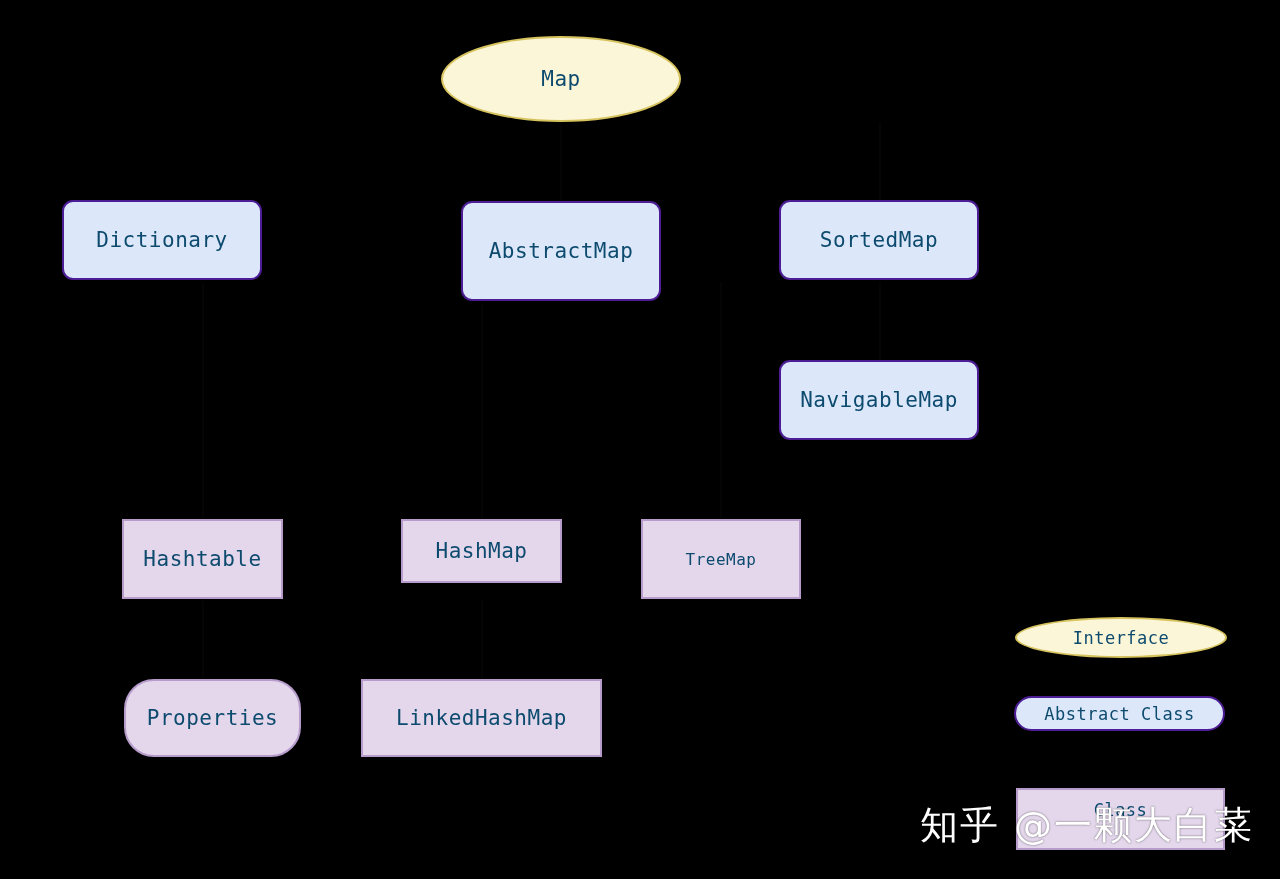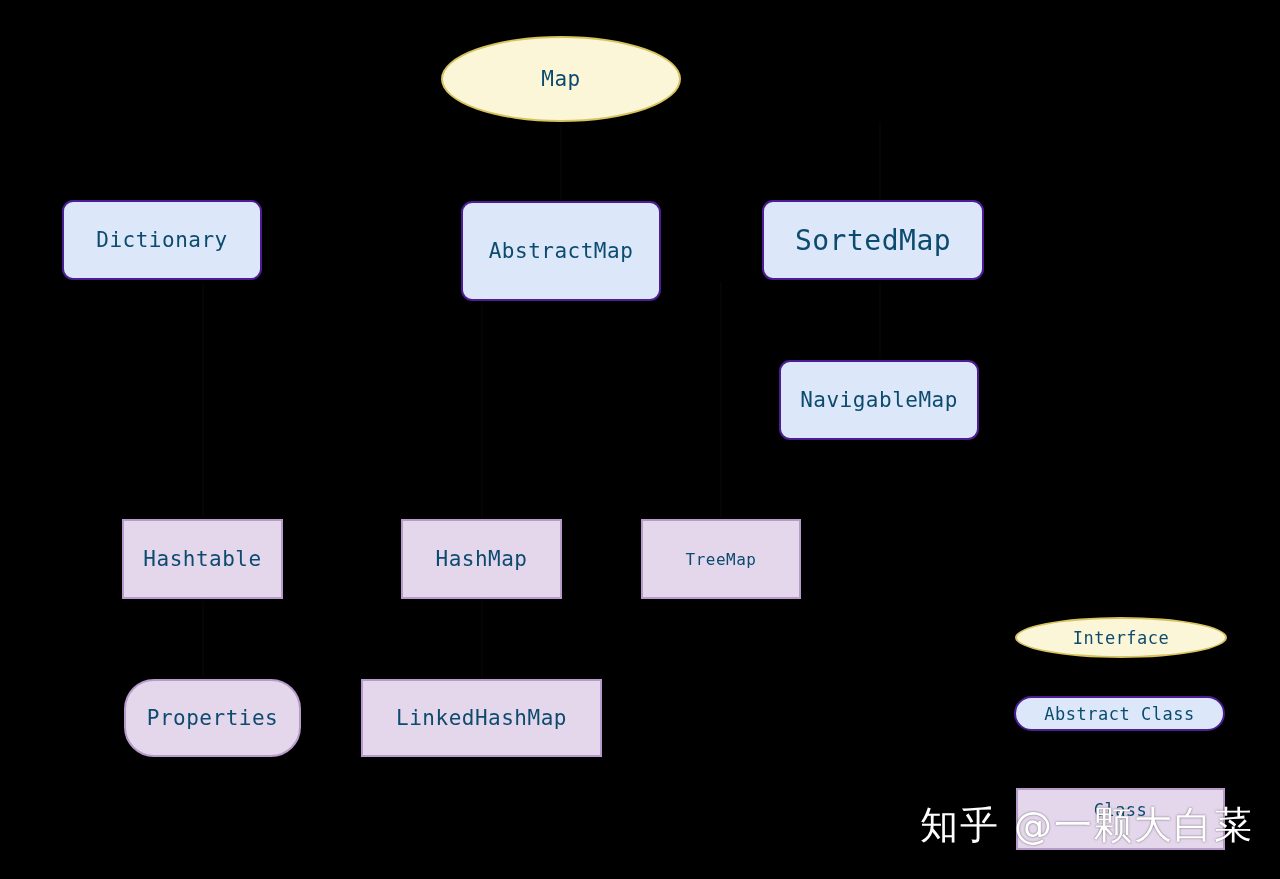--- a/index.html
+++ b/index.html
@@ -98,33 +98,33 @@
   </div>
 
   <div class="node abs" style="left:62px; top:200px; width:200px; height:80px; font-size:21px;">
     <span>Dictionary</span>
   </div>
 
   <div class="node abs" style="left:461px; top:201px; width:200px; height:100px; font-size:21px;">
     <span>AbstractMap</span>
   </div>
 
-  <div class="node abs" style="left:762px; top:200px; width:222px; height:80px; font-size:28px;">
+  <div class="node abs" style="left:779px; top:200px; width:200px; height:80px; font-size:21px;">
     <span>SortedMap</span>
   </div>
 
   <div class="node abs" style="left:779px; top:360px; width:200px; height:80px; font-size:21px;">
     <span>NavigableMap</span>
   </div>
 
   <div class="node cls" style="left:122px; top:519px; width:161px; height:80px; font-size:21px;">
     <span>Hashtable</span>
   </div>
 
-  <div class="node cls" style="left:401px; top:519px; width:161px; height:80px; font-size:21px;">
+  <div class="node cls" style="left:401px; top:519px; width:161px; height:64px; font-size:21px;">
     <span>HashMap</span>
   </div>
 
   <div class="node cls" style="left:641px; top:519px; width:160px; height:80px; font-size:16px;">
     <span>TreeMap</span>
   </div>
 
   <div class="node cls" style="left:124px; top:679px; width:177px; height:78px; font-size:21px;border-radius:30px;">
     <span>Properties</span>
   </div>

